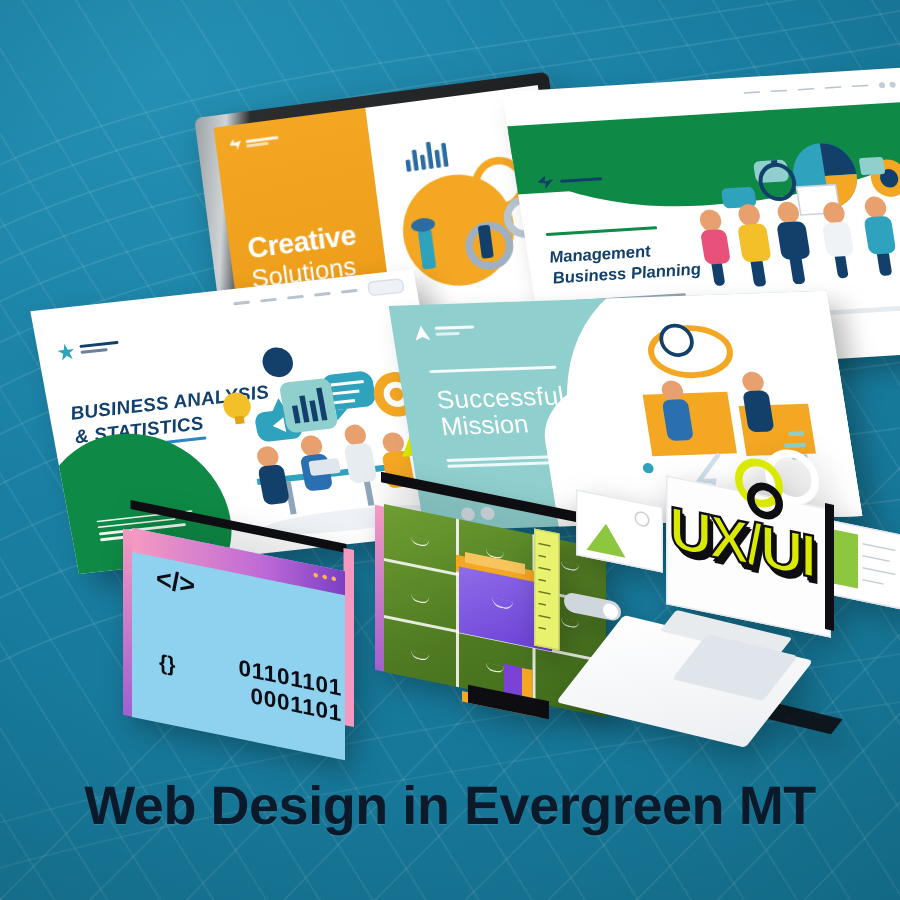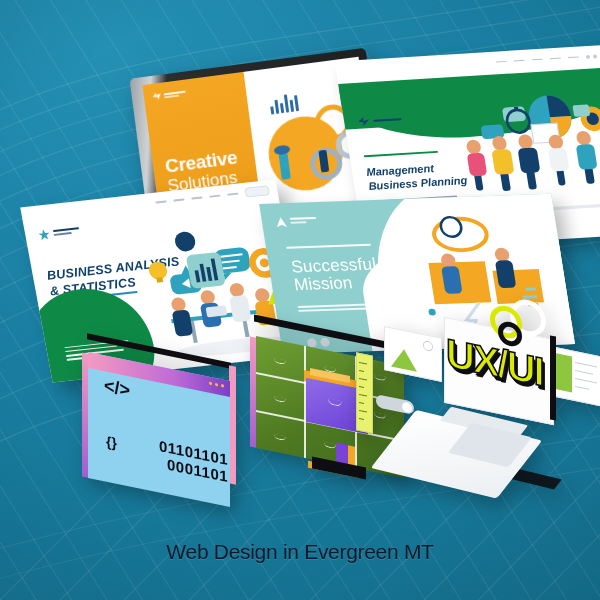--- a/index.html
+++ b/index.html
@@ -192,22 +192,22 @@
   .ux-wire{position:absolute;right:-14px;top:32px;width:66px;height:48px;background:#fff;border:1px solid #e1e5e9;transform:skewY(11.5deg);}
   .ux-wire .blk{position:absolute;left:5px;top:5px;width:30px;height:36px;background:#8dc63f;}
   .ux-wire .ln{position:absolute;background:#c7ced4;height:1px;}
   .ux-gear{position:absolute;border-radius:50%;border:5px solid #fff;transform:skewY(11.5deg);}
   .ux-gear.a{left:98px;top:-12px;width:22px;height:22px;border-color:#d9ea00;}
   .ux-gear.b{left:118px;top:-18px;width:26px;height:26px;border-color:#ffffff;}
   .ux-gear.c{left:106px;top:4px;width:14px;height:14px;border-color:#0d0d12;}
 
   
   #title{position:absolute;left:0;right:0;top:516px;text-align:center;
-    color:#0b1a2b;font-size:21px;font-weight:400;letter-spacing:-0.3px;
-    text-shadow:0 1px 0 rgba(255,255,255,0.12);margin-top:24px;}
+    color:#0b1a2b;font-size:36px;font-weight:700;letter-spacing:-0.3px;
+    text-shadow:0 1px 0 rgba(255,255,255,0.12);}
 </style>
 </head>
 <body>
 
 <div id="stage">
 
   <div class="bg-base"></div>
   <svg class="bg-waves" width="600" height="600" viewBox="0 0 600 600">
     <g fill="none" stroke="#ffffff" stroke-opacity="0.10" stroke-width="1.2">
       <path d="M-40,130 C120,40 330,40 640,-20"></path>

